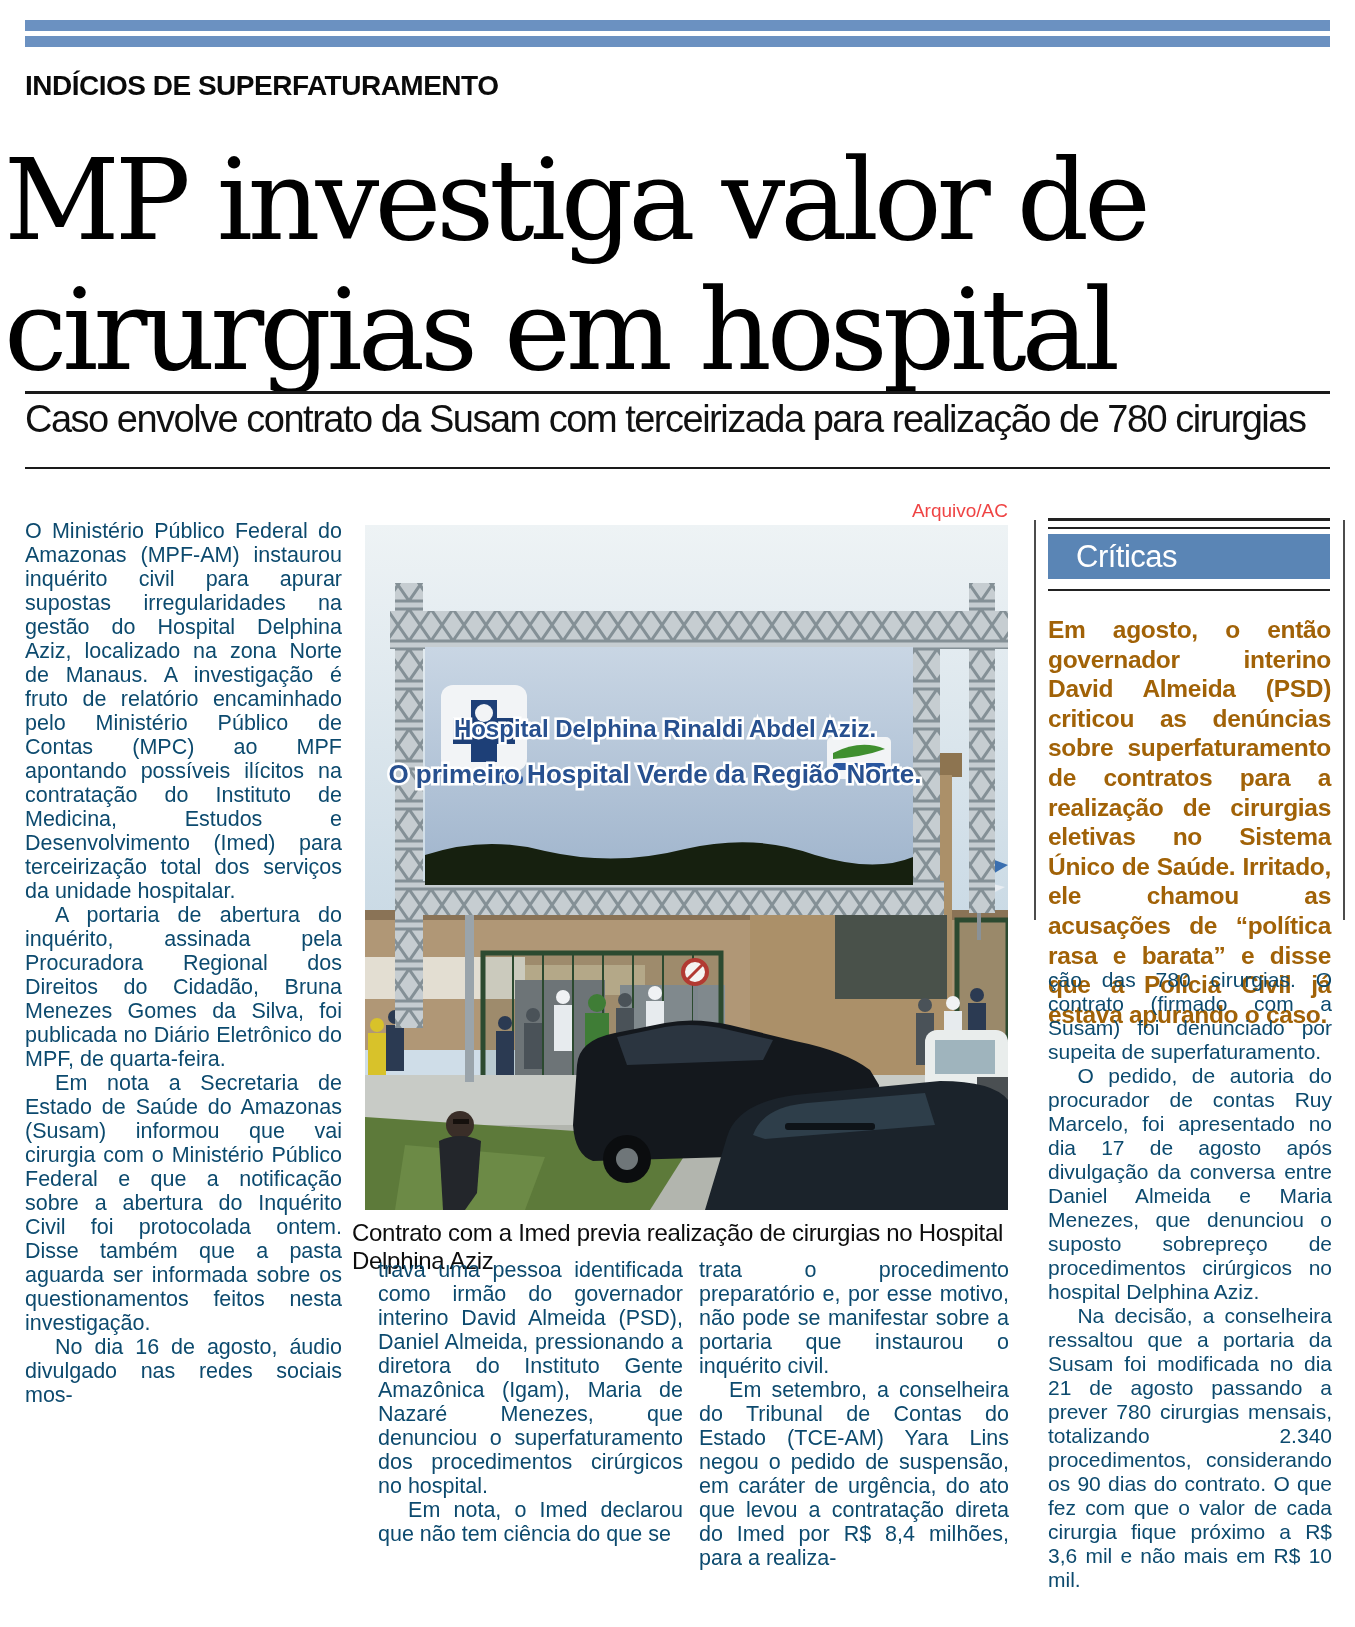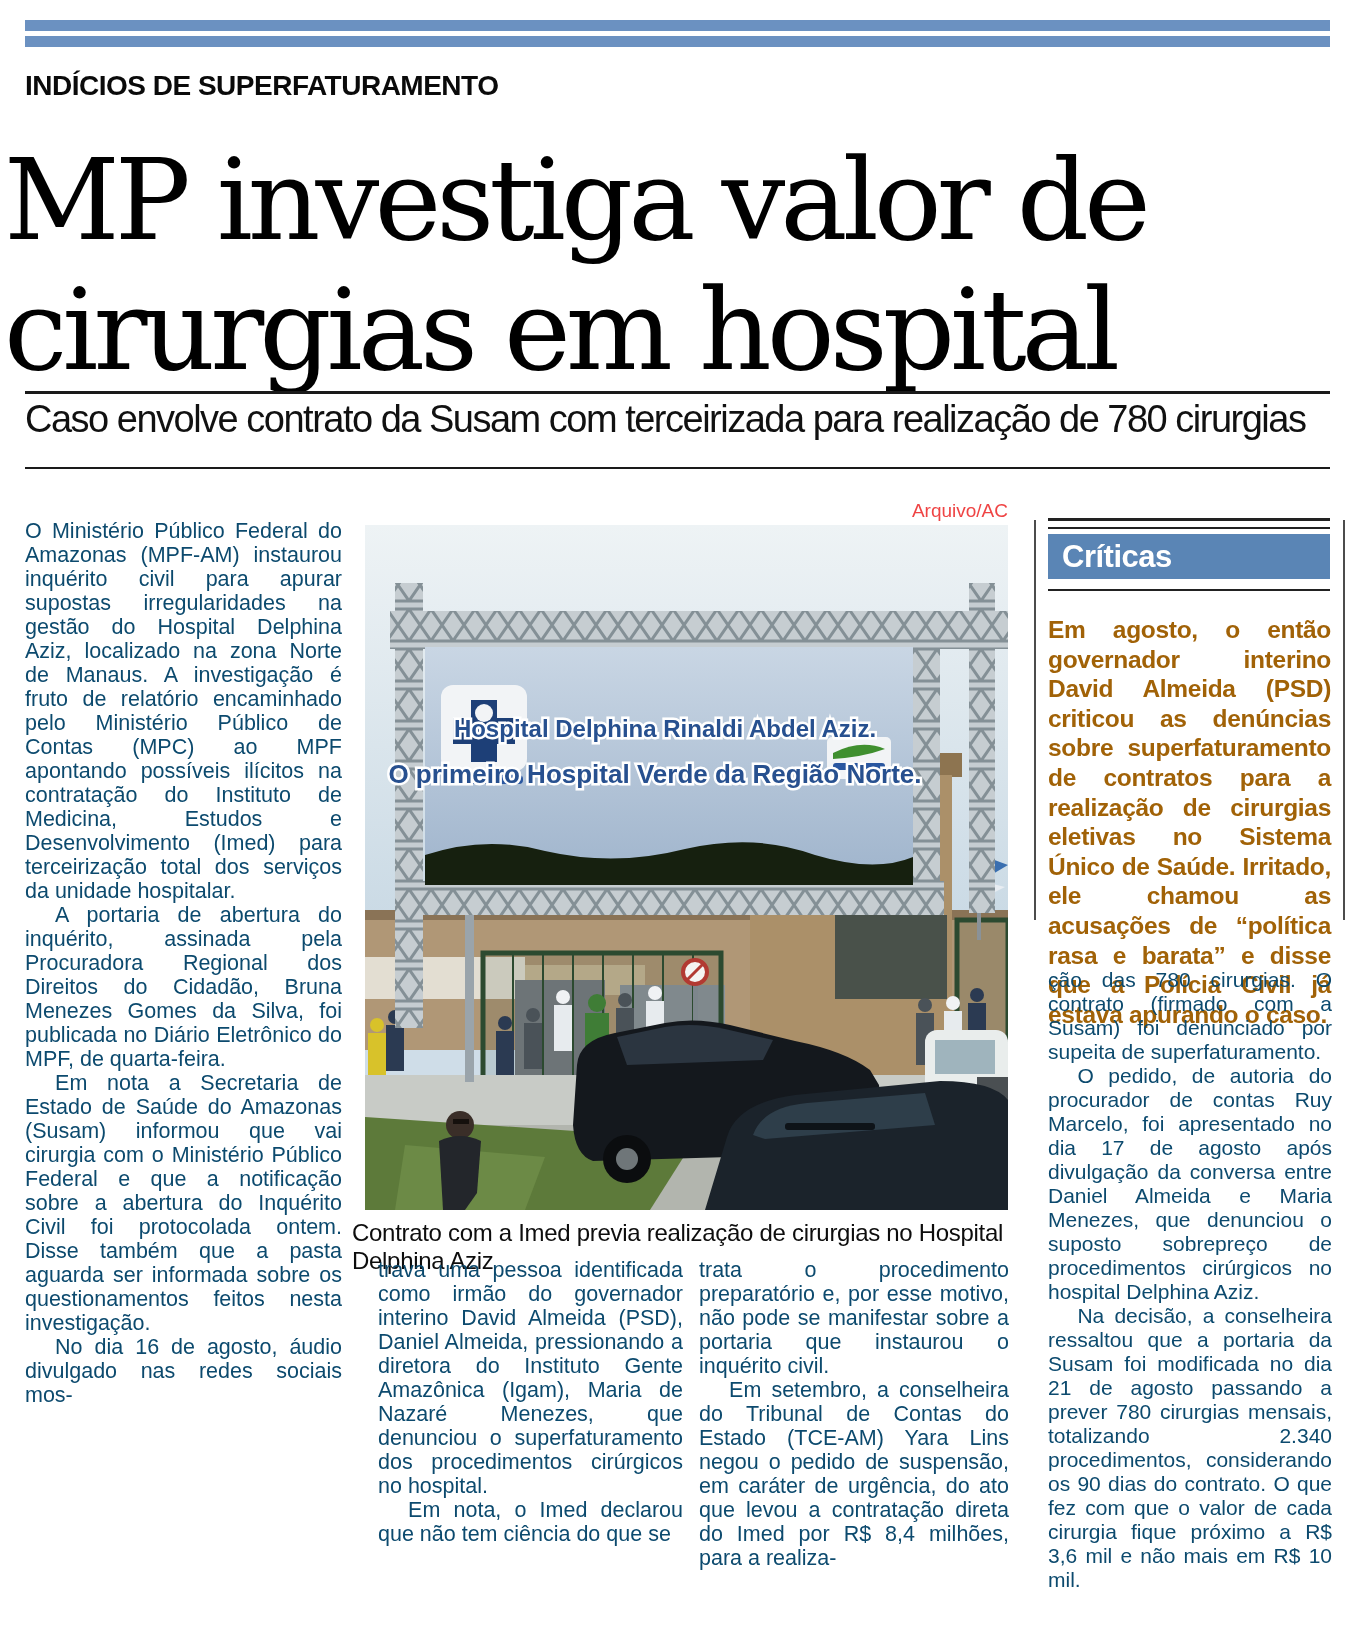--- a/index.html
+++ b/index.html
@@ -19,21 +19,21 @@
            text-align:justify;color:#0c4a6e;}
   .bodycol p{margin:0;}
   .bodycol p.ind{text-indent:1.4em;}
   .col1{left:25px;top:519px;width:317px;}
   .col2{left:378px;top:1258px;width:305px;}
   .col3{left:699px;top:1258px;width:310px;}
   .col4{left:1048px;top:968px;width:284px;font-size:21px;}
   .vrule{top:520px;width:2px;height:400px;background:#4c4c4c;}
   .box-toprule{left:1048px;top:518px;width:282px;height:6px;border-top:3px solid #222;border-bottom:2px solid #222;}
   .box-header{left:1048px;top:534px;width:282px;height:45px;display:flex;align-items:center;}
-  .box-header span{color:#fff;font-size:31px;font-weight:bold;padding-left:14px;letter-spacing:-0.5px;}
+  .box-header span{color:#fff;font-size:31px;font-weight:normal;padding-left:28px;letter-spacing:-0.5px;}
   .box-botrule{left:1048px;top:589px;width:282px;height:2px;background:#222;}
   .box-body{left:1048px;top:615px;width:283px;font-size:24.5px;line-height:29.6px;font-weight:bold;
             text-align:justify;letter-spacing:-0.3px;color:#a16207;}
   .box-body p{margin:0;}
 </style>
 </head>
 <body>
 
 <div class="page">
 

